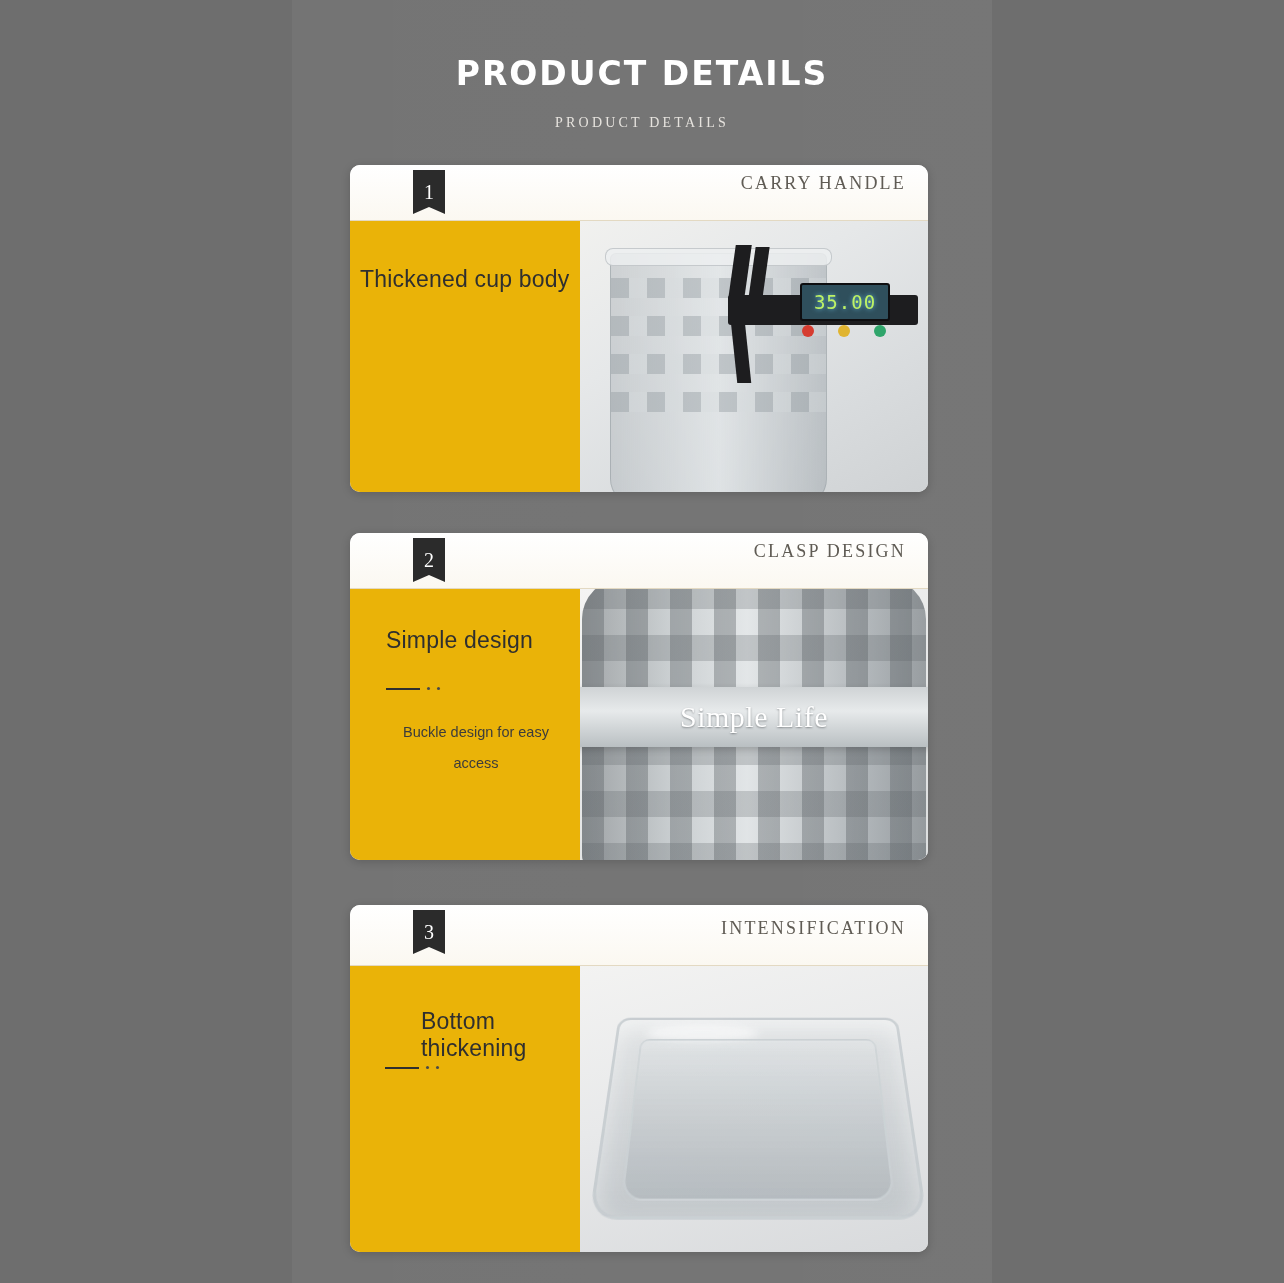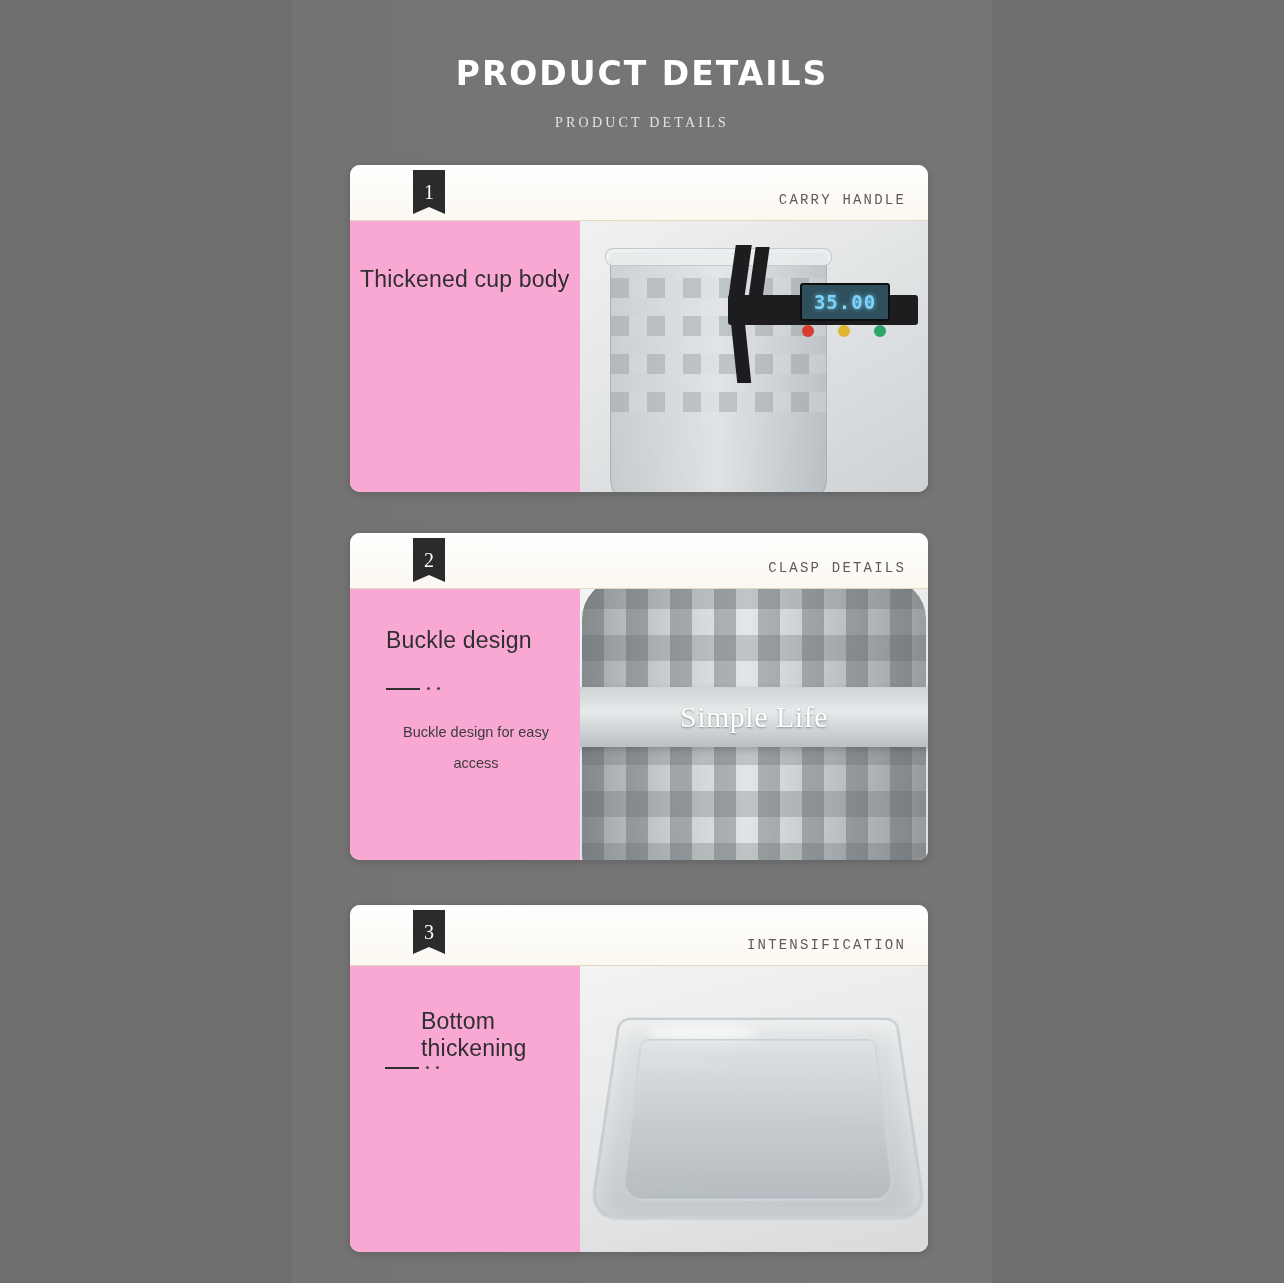--- a/index.html
+++ b/index.html
@@ -83,42 +83,42 @@
     font-size: 20px;
     font-family: "Liberation Serif", serif;
     display: flex;
     align-items: center;
     justify-content: center;
     clip-path: polygon(0 0, 100% 0, 100% 100%, 50% 84%, 0 100%);
   }
   .head-label {
     position: absolute;
     right: 22px;
-    bottom: 12px;
-    font-size: 14px;
+    bottom: 26px;
+    font-size: 18px;
     letter-spacing: 2.2px;
     color: #5f5b54;
-    font-family: Liberation Mono, monospace;
+    font-family: Liberation Serif, serif;
   }
 
   .card-body {
     position: relative;
     height: calc(100% - 56px);
   }
   .card-3 .card-body { height: calc(100% - 61px); }
 
   .text-col {
     position: absolute;
     left: 0;
     top: 0;
     width: 230px;
     height: 100%;
     padding: 0;
     box-sizing: border-box;
-    background: #f9a8d4;
+    background: #eab308;
     z-index: 3;
   }
   .headline {
     font-size: 23px;
     color: #2f2f2f;
     font-weight: normal;
     letter-spacing: 0.2px;
   }
   .card-1 .headline { position: absolute; left: 10px; top: 45px; }
   .card-2 .headline { position: absolute; left: 36px; top: 38px; }
@@ -247,26 +247,25 @@
     left: 72px; top: 14px;
     width: 86px; height: 34px;
     background: #2f4f5c;
     border: 2px solid #0e0e10;
     border-radius: 3px;
     display: flex;
     align-items: center;
     justify-content: center;
   }
   .caliper .screen span {
-    color: #7dd3fc;
+    color: #bef264;
     font-family: "DejaVu Sans Mono", monospace;
     font-size: 19px;
     letter-spacing: 1px;
     text-shadow: 0 0 5px rgba(120,220,255,0.8);
-    font-weight: bold;
   }
   .caliper .btns {
     position: absolute;
     left: 74px; top: 56px;
     width: 84px;
     display: flex;
     justify-content: space-between;
   }
   .caliper .btns i {
     width: 12px; height: 12px;
@@ -385,33 +384,33 @@
       </div>
       <div class="text-col">
         <div class="headline">Thickened cup body</div>
       </div>
     </div>
   </div>
 
   <div class="card card-2">
     <div class="card-head">
       <div class="badge">2</div>
-      <div class="head-label">CLASP DETAILS</div>
+      <div class="head-label">CLASP DESIGN</div>
     </div>
     <div class="card-body">
       <div class="photo photo-2">
         <div class="cup2">
           <div class="ridges"></div>
           <div class="label">
             <span>Simple Life</span>
           </div>
         </div>
       </div>
       <div class="text-col">
-        <div class="headline">Buckle design</div>
+        <div class="headline">Simple design</div>
         <div class="divider">
           <span class="bar"></span>
           <span class="dot"></span>
           <span class="dot"></span>
         </div>
         <div class="desc">Buckle design for easy access</div>
       </div>
     </div>
   </div>
 

